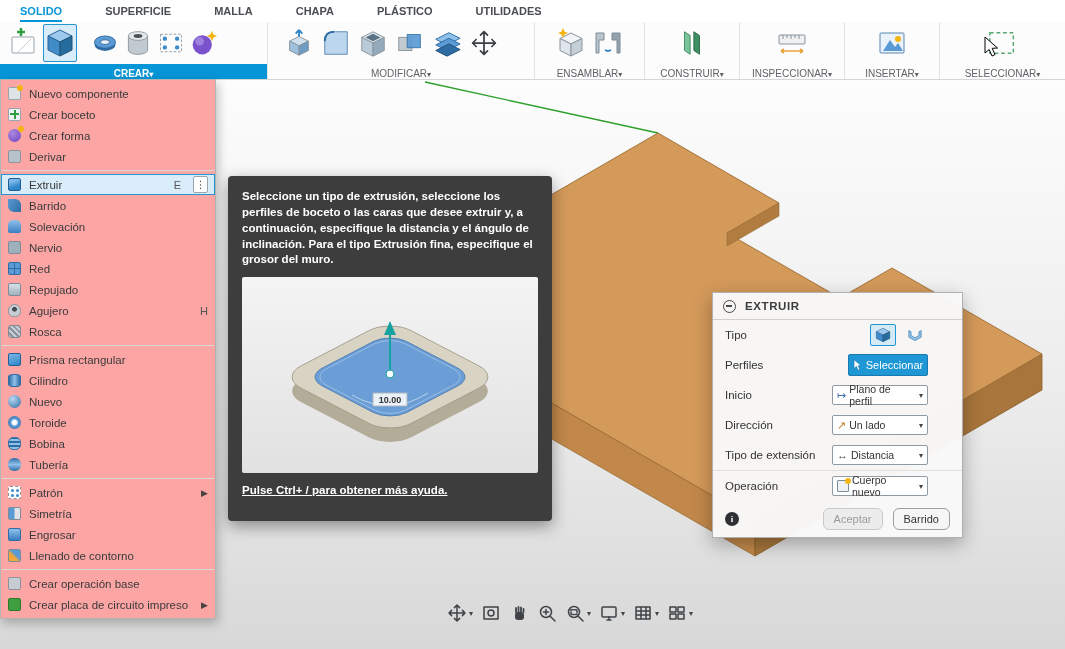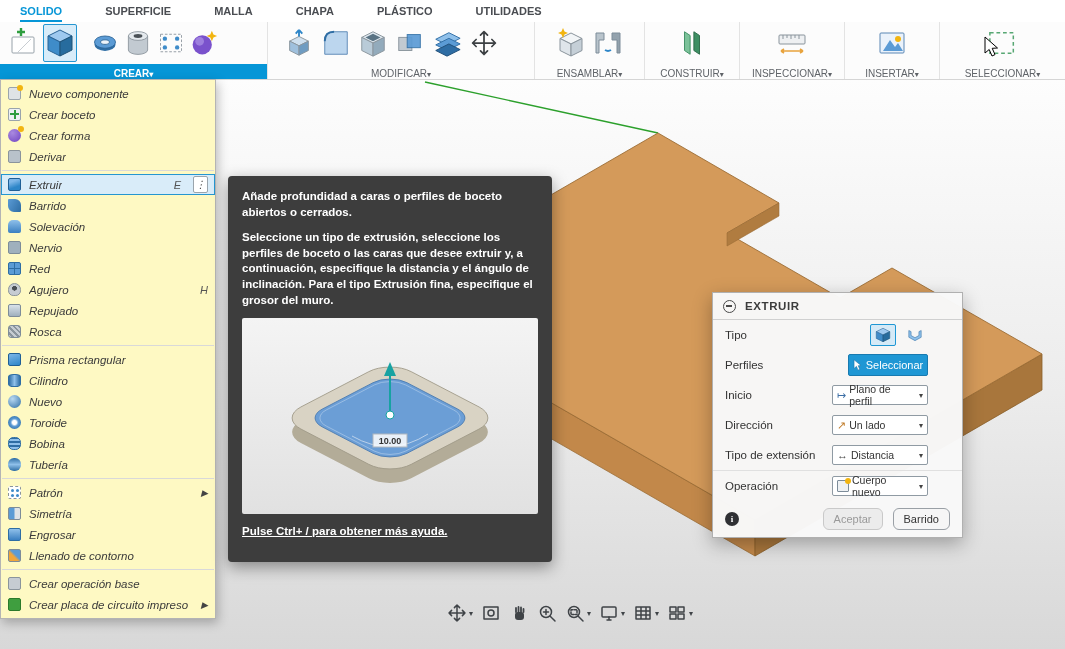--- a/index.html
+++ b/index.html
@@ -32,22 +32,22 @@
             background:linear-gradient(#fdfdfd,#ececec 55%,#d8d8d8);}
   .scene{position:absolute;left:0;top:0;}
 
   
   .nav{position:absolute;left:447px;bottom:26px;display:flex;align-items:center;gap:8px;z-index:10;}
   .navbtn{display:flex;align-items:center;gap:2px;color:#3f4347;}
   .navbtn .caret{font-size:8px;color:#3f4347;}
   .nico{stroke:#3f4347;fill:none;stroke-width:1.5;stroke-linecap:round;stroke-linejoin:round;}
 
   
-  .menu{position:absolute;top:79px;left:0;width:216px;background:#fef9c3;border:1px solid #b4b4b4;
-        box-shadow:2px 4px 10px rgba(0,0,0,.25);z-index:50;padding:3px 0;box-sizing:border-box;font-style:italic;}
+  .menu{position:absolute;top:79px;left:0;width:216px;background:#fca5a5;border:1px solid #b4b4b4;
+        box-shadow:2px 4px 10px rgba(0,0,0,.25);z-index:50;padding:3px 0;box-sizing:border-box;}
   .mrow{height:21px;display:flex;align-items:center;gap:8px;padding:0 7px;font-size:11.5px;color:#3a3a3a;cursor:default;}
   .mrow.active{background:#d9ecf9;outline:1px solid #2596d1;outline-offset:-1px;}
   .msep{border-top:1px solid #d9d9d9;margin:3px 1px;}
   .mlabel{white-space:nowrap;overflow:hidden;}
   .mshort{margin-left:auto;color:#555;font-size:11px;}
   .mkebab{width:13px;height:15px;border:1px solid #9aa4ac;background:#fff;color:#444;font-size:10px;
           display:flex;align-items:center;justify-content:center;margin-left:4px;border-radius:2px;}
   .marrow{margin-left:auto;color:#444;font-size:9px;}
   .micon{width:13px;height:13px;border-radius:2px;flex:0 0 13px;position:relative;box-sizing:border-box;}
   .i0{background:#dfe3e6;border:1px solid #9aa4ac;}
@@ -429,29 +429,29 @@
       </div>
     <div class="mrow">
         <span class="micon i8"></span>
         <span class="mlabel">Nervio</span>
       </div>
     <div class="mrow">
         <span class="micon i9"></span>
         <span class="mlabel">Red</span>
       </div>
     <div class="mrow">
+        <span class="micon i10"></span>
+        <span class="mlabel">Repujado</span>
+      </div>
+    <div class="mrow">
       <span class="micon i11"></span>
       <span class="mlabel">Agujero</span>
       <span class="mshort">H</span>
     </div>
     <div class="mrow">
-        <span class="micon i10"></span>
-        <span class="mlabel">Repujado</span>
-      </div>
-    <div class="mrow">
         <span class="micon i12"></span>
         <span class="mlabel">Rosca</span>
       </div>
     <div class="msep"></div>
     <div class="mrow">
         <span class="micon i13"></span>
         <span class="mlabel">Prisma rectangular</span>
       </div>
     <div class="mrow">
         <span class="micon i14"></span>
@@ -497,21 +497,20 @@
         <span class="mlabel">Crear operación base</span>
       </div>
     <div class="mrow">
       <span class="micon i24"></span>
       <span class="mlabel">Crear placa de circuito impreso</span>
       <span class="marrow">▶</span>
     </div>
   </div>
 
   <div class="tooltip">
-    <p>Añade profundidad a caras o perfiles de boceto abiertos o cerrados.</p>
     <p>Seleccione un tipo de extrusión, seleccione los perfiles de boceto o las caras que desee extruir y, a continuación, especifique la distancia y el ángulo de inclinación. Para el tipo Extrusión fina, especifique el grosor del muro.</p>
     <div class="ttimg">
       <svg width="296" height="196" viewBox="0 0 296 196">
         <g transform="translate(148,114) scale(1,0.52) rotate(45)">
           <rect x="-78" y="-78" width="156" height="156" rx="30" fill="#b3ac98"></rect>
         </g>
         <g transform="translate(148,100) scale(1,0.52) rotate(45)">
           <rect x="-78" y="-78" width="156" height="156" rx="30" fill="#d9d3c4" stroke="#a09a88"></rect>
           <rect x="-60" y="-60" width="120" height="120" rx="24" fill="#6b9ed6" stroke="#4a7ab0"></rect>
           <rect x="-56" y="-56" width="112" height="112" rx="22" fill="none" stroke="#ffffff" opacity="0.35"></rect>

